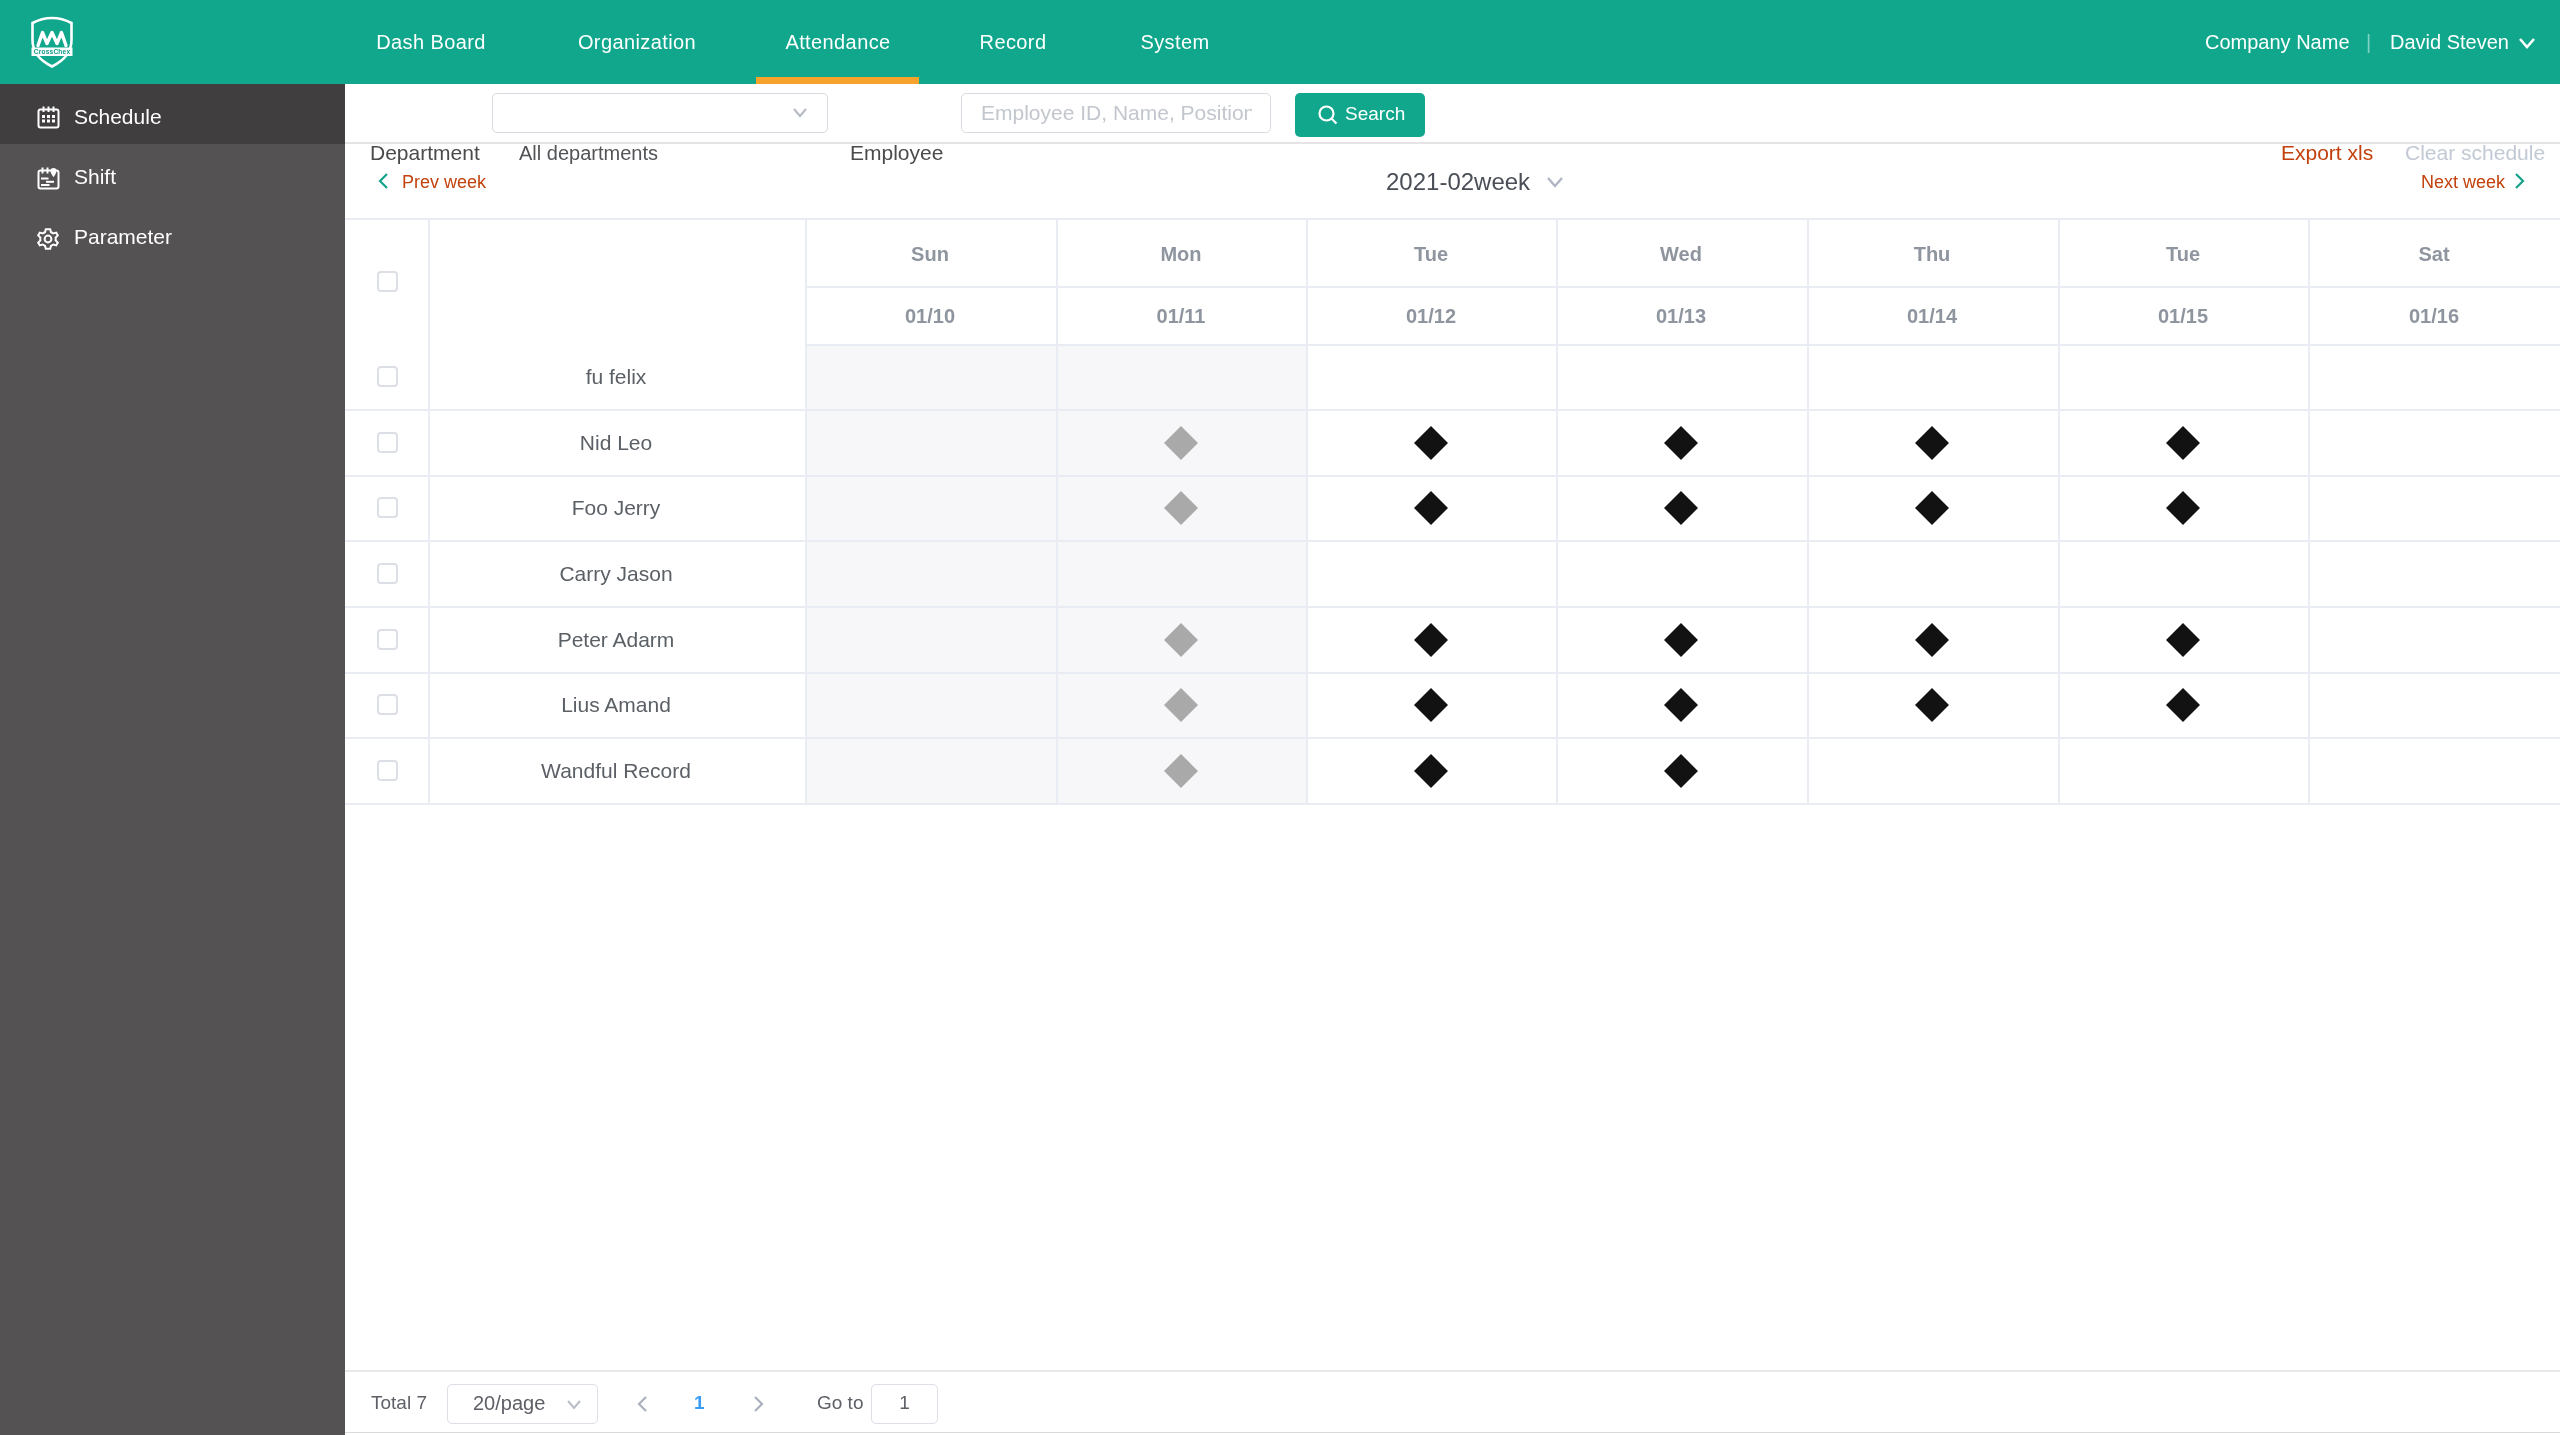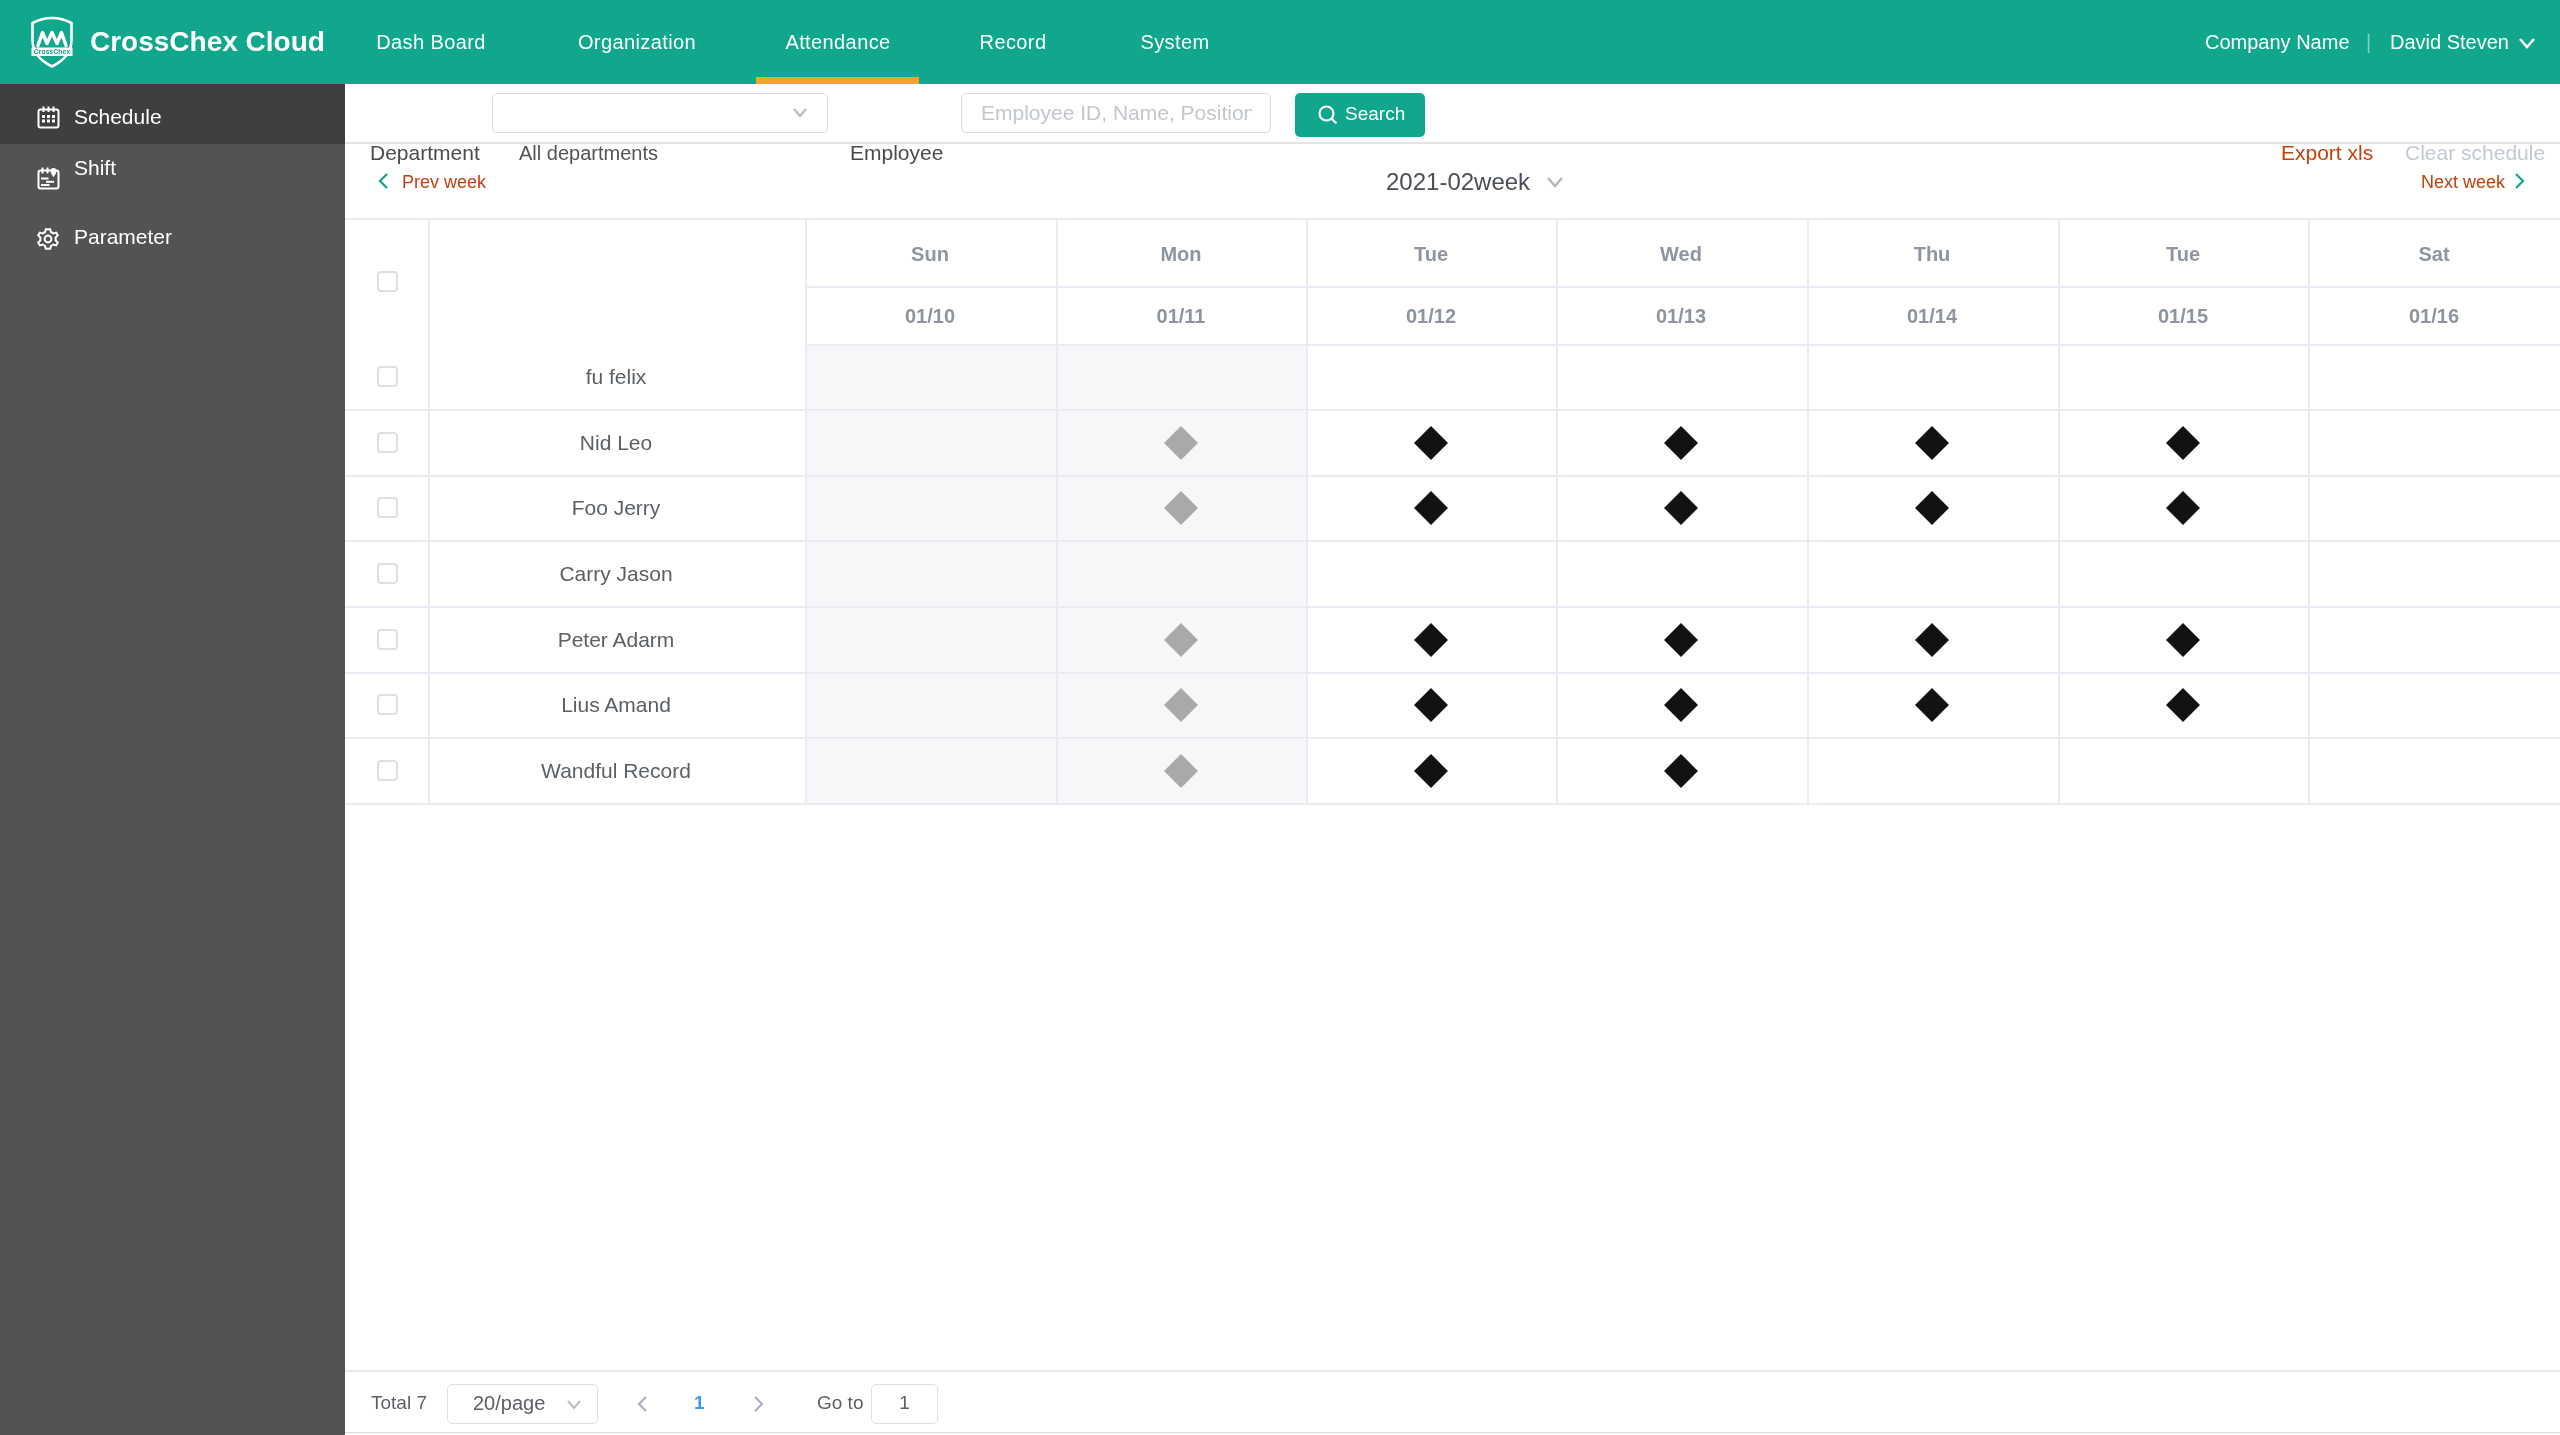--- a/index.html
+++ b/index.html
@@ -44,21 +44,20 @@
 </head>
 <body>
 
 <div class="nav">
   <svg class="abs" style="left:29px;top:15px" width="46" height="54" viewBox="0 0 46 54">
     <path d="M3.5 8 C10 4.5 16 3 23 3 C30 3 36 4.5 42.5 8 L42.5 25 C42.5 38 35 45.5 23 51.5 C11 45.5 3.5 38 3.5 25 Z" fill="none" stroke="#fff" stroke-width="2.6"></path>
     <polyline points="9,30.5 13.5,17.5 18,28.5 23,17.5 28,28.5 32.5,17.5 37,30.5" fill="none" stroke="#fff" stroke-width="3.4" stroke-linecap="round" stroke-linejoin="round"></polyline>
     <path d="M2.5 32.5 L43.5 32.5 L43.5 41 L2.5 41 Z" fill="#fff"></path>
     <text x="23" y="39" font-size="6.6" font-weight="bold" fill="#0e9c83" text-anchor="middle" style="letter-spacing:0.2px">CrossChex</text>
   </svg>
-  <div class="nav-title">CrossChex Cloud</div>
   <div class="nav-item" style="left:431px">Dash Board</div>
   <div class="nav-item" style="left:637px">Organization</div>
   <div class="nav-item" style="left:838px">Attendance</div>
   <div class="nav-item" style="left:1013px">Record</div>
   <div class="nav-item" style="left:1175px">System</div>
   <div class="nav-underline"></div>
   <div class="acct" style="right:2560px"></div>
   <div class="acct" style="left:2205px">Company Name</div>
   <div class="acct" style="left:2366px;color:#7fd3c2">|</div>
   <div class="acct" style="left:2390px">David Steven</div>
@@ -86,21 +85,21 @@
   <div class="side-label" style="top:3px;height:60px;line-height:60px">Schedule</div>
   <svg class="abs" style="left:37px;top:83px" width="23" height="23" viewBox="0 0 23 23">
     <rect x="1.5" y="3.5" width="20" height="18" rx="2" fill="none" stroke="#fff" stroke-width="2"></rect>
     <line x1="5.5" y1="0.5" x2="5.5" y2="6.5" stroke="#fff" stroke-width="2"></line>
     <line x1="10.5" y1="0.5" x2="10.5" y2="6.5" stroke="#fff" stroke-width="2"></line>
     <line x1="4" y1="11.5" x2="11.5" y2="11.5" stroke="#fff" stroke-width="2"></line>
     <line x1="9" y1="14.8" x2="17" y2="14.8" stroke="#fff" stroke-width="2"></line>
     <line x1="4" y1="18" x2="12.5" y2="18" stroke="#fff" stroke-width="2"></line>
     <path d="M16.5 1 a3 3 0 0 1 3 3 c0 2.4 -3 6.2 -3 6.2 s-3 -3.8 -3 -6.2 a3 3 0 0 1 3 -3 Z" fill="#fff"></path>
   </svg>
-  <div class="side-label" style="top:54px;height:60px;line-height:60px">Shift</div>
+  <div class="side-label" style="top:63px;height:60px;line-height:60px">Shift</div>
   <svg class="abs" style="left:36px;top:143px" width="24" height="24" viewBox="0 0 24 24">
     <path fill="none" stroke="#fff" stroke-width="2" d="M12 2.2 L14.2 2.2 L15 5.2 A7.3 7.3 0 0 1 17.3 6.5 L20.2 5.6 L21.8 8.4 L19.6 10.6 A7.3 7.3 0 0 1 19.6 13.4 L21.8 15.6 L20.2 18.4 L17.3 17.5 A7.3 7.3 0 0 1 15 18.8 L14.2 21.8 L9.8 21.8 L9 18.8 A7.3 7.3 0 0 1 6.7 17.5 L3.8 18.4 L2.2 15.6 L4.4 13.4 A7.3 7.3 0 0 1 4.4 10.6 L2.2 8.4 L3.8 5.6 L6.7 6.5 A7.3 7.3 0 0 1 9 5.2 L9.8 2.2 Z"></path>
     <circle cx="12" cy="12" r="3.4" fill="none" stroke="#fff" stroke-width="2"></circle>
   </svg>
   <div class="side-label" style="top:123px;height:60px;line-height:60px">Parameter</div>
 </div>
 
 <div class="fbar"></div>
 <div class="flabel" style="left:370px;top:84px;height:60px;line-height:58px">Department</div>
 <div class="fbox" style="left:492px;top:93px;width:336px;height:40px"></div>

